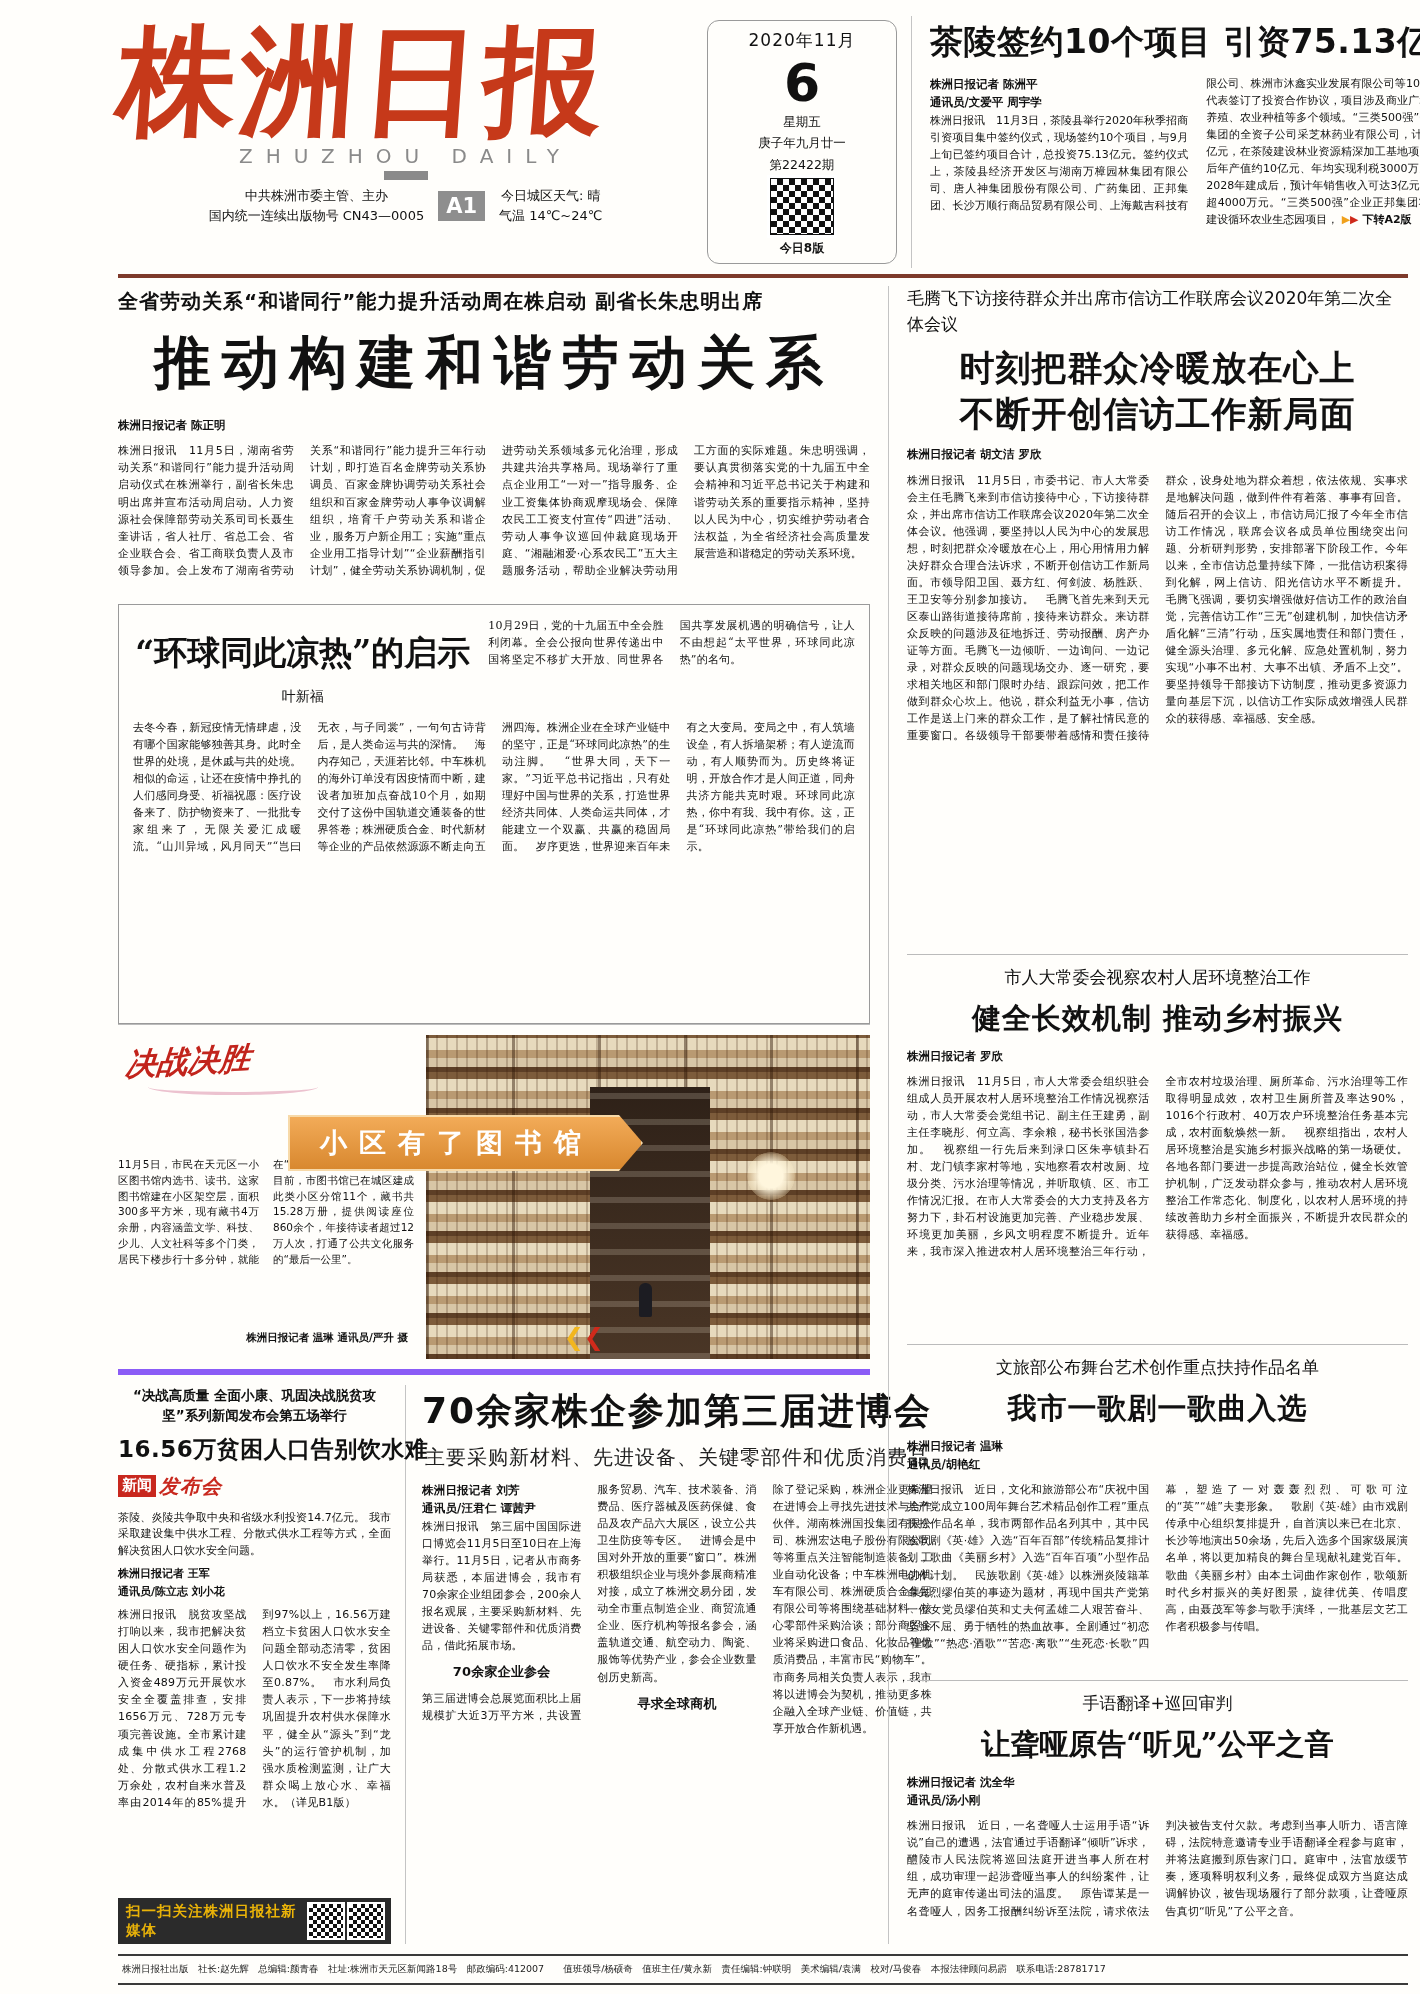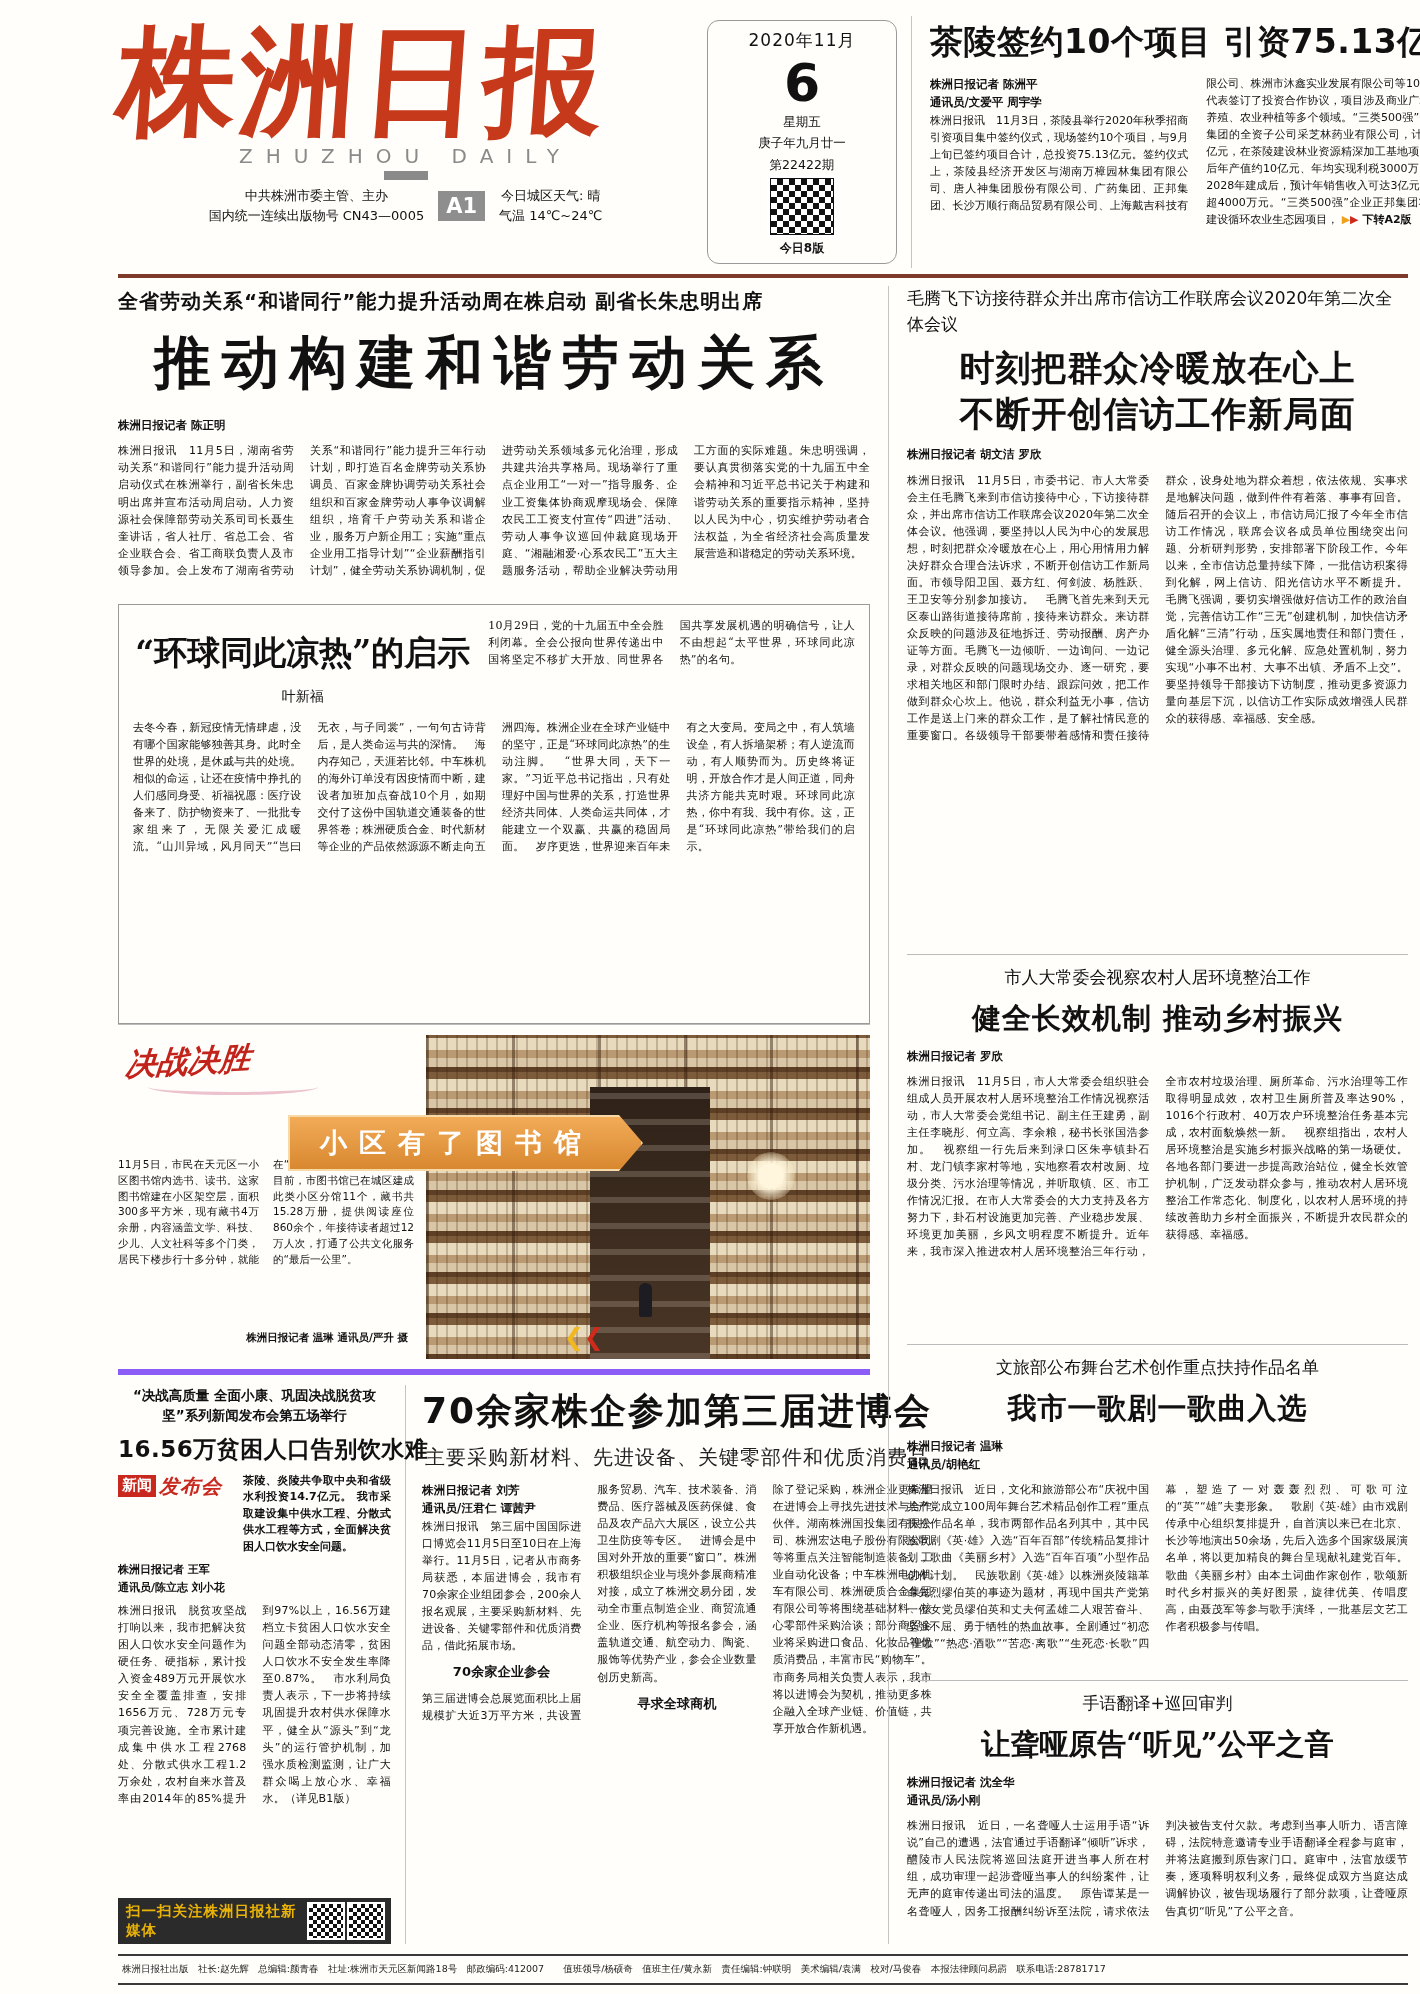--- a/index.html
+++ b/index.html
@@ -90,25 +90,25 @@
     background:linear-gradient(#f2ab58,#d8882f); border:2px solid #f7d9a8; color:#fff;
     font-size:27px; font-weight:bold; letter-spacing:12px; padding:0 48px 0 30px;
     clip-path:polygon(0 0, calc(100% - 24px) 0, 100% 50%, calc(100% - 24px) 100%, 0 100%);
     white-space:nowrap;
   }
   
   .bottom-row { border-top:6px solid #8b5cf6; margin-top:10px; padding-top:10px; display:flex; gap:16px; height:575px; }
   .water { width:288px; border-right:1px solid #c4c4c4; padding-right:14px; display:flex; flex-direction:column; }
   .water-kicker { font-size:13.5px; font-weight:bold; line-height:1.5; text-align:center; }
   .water-head { font-size:23px; font-weight:bold; letter-spacing:0.5px; text-align:center; margin:8px 0; white-space:nowrap; }
-  .water-meta { display:flex; gap:10px; align-items:flex-start; margin-bottom:6px; }
+  .water-meta { display:flex; gap:10px; align-items:flex-start; margin-bottom:6px;flex-direction:column; }
   .logo { display:flex; align-items:center; gap:3px; flex:none; }
   .logo-box { background:#c8281e; color:#fff; font-weight:bold; font-size:15px; padding:2px 3px; line-height:1.15; width:38px; text-align:center; }
   .logo-word { color:#c8281e; font-weight:bold; font-style:italic; font-size:20px; letter-spacing:1px; }
-  .water-lead { font-weight:bold; font-size:11px; line-height:1.5; text-align:justify;margin-left:11px; }
+  .water-lead { font-weight:normal; font-size:11px; line-height:1.5; text-align:justify; }
   .water-byline { font-size:11px; font-weight:bold; line-height:1.6; margin-bottom:6px; }
   .water-body { height:282px; }
   .scanbar { margin-top:auto; background:#2b2b2b; color:#eab308; display:flex; align-items:center; justify-content:space-between; padding:4px 8px; height:46px; }
   .scanbar .txt { font-size:14.5px; font-weight:bold; letter-spacing:1px; }
   .qr-s { width:34px; height:34px; background:repeating-conic-gradient(#111 0% 25%, #fff 0% 50%) 0 0/8px 8px; outline:2px solid #fff; }
   .scan-qrs { display:flex; gap:6px; }
   .expo { flex:1; }
   .expo-head { text-align:center; font-size:36px; font-weight:bold; letter-spacing:2px; white-space:nowrap; margin:2px 0 8px; }
   .expo-sub { text-align:center; font-size:20px; letter-spacing:1px; color:#222; margin-bottom:10px; }
   .expo-body { height:440px; }

